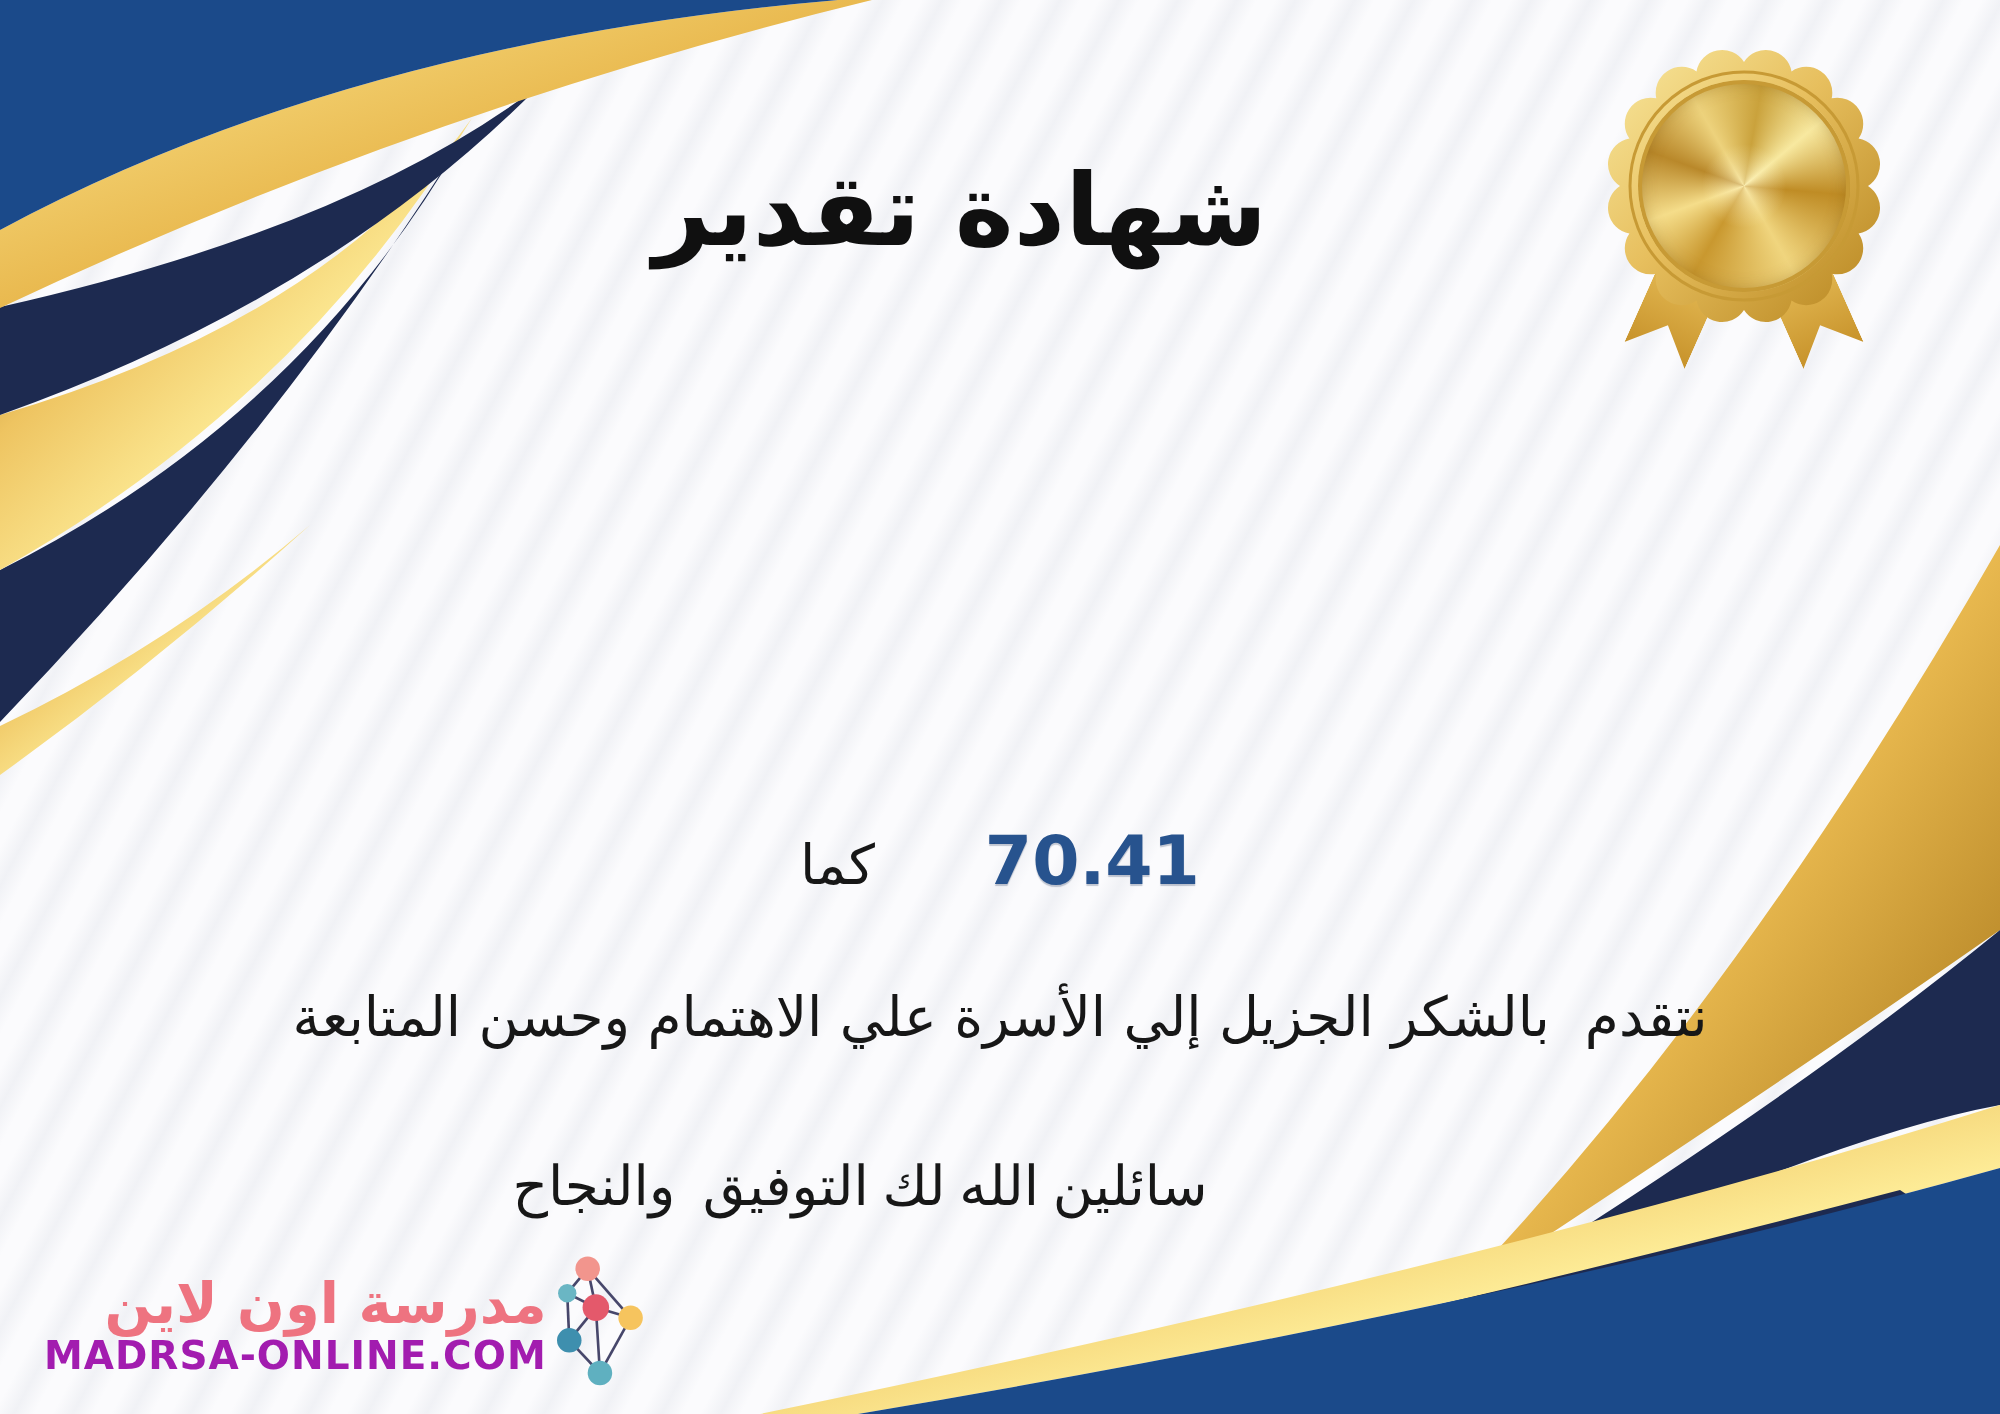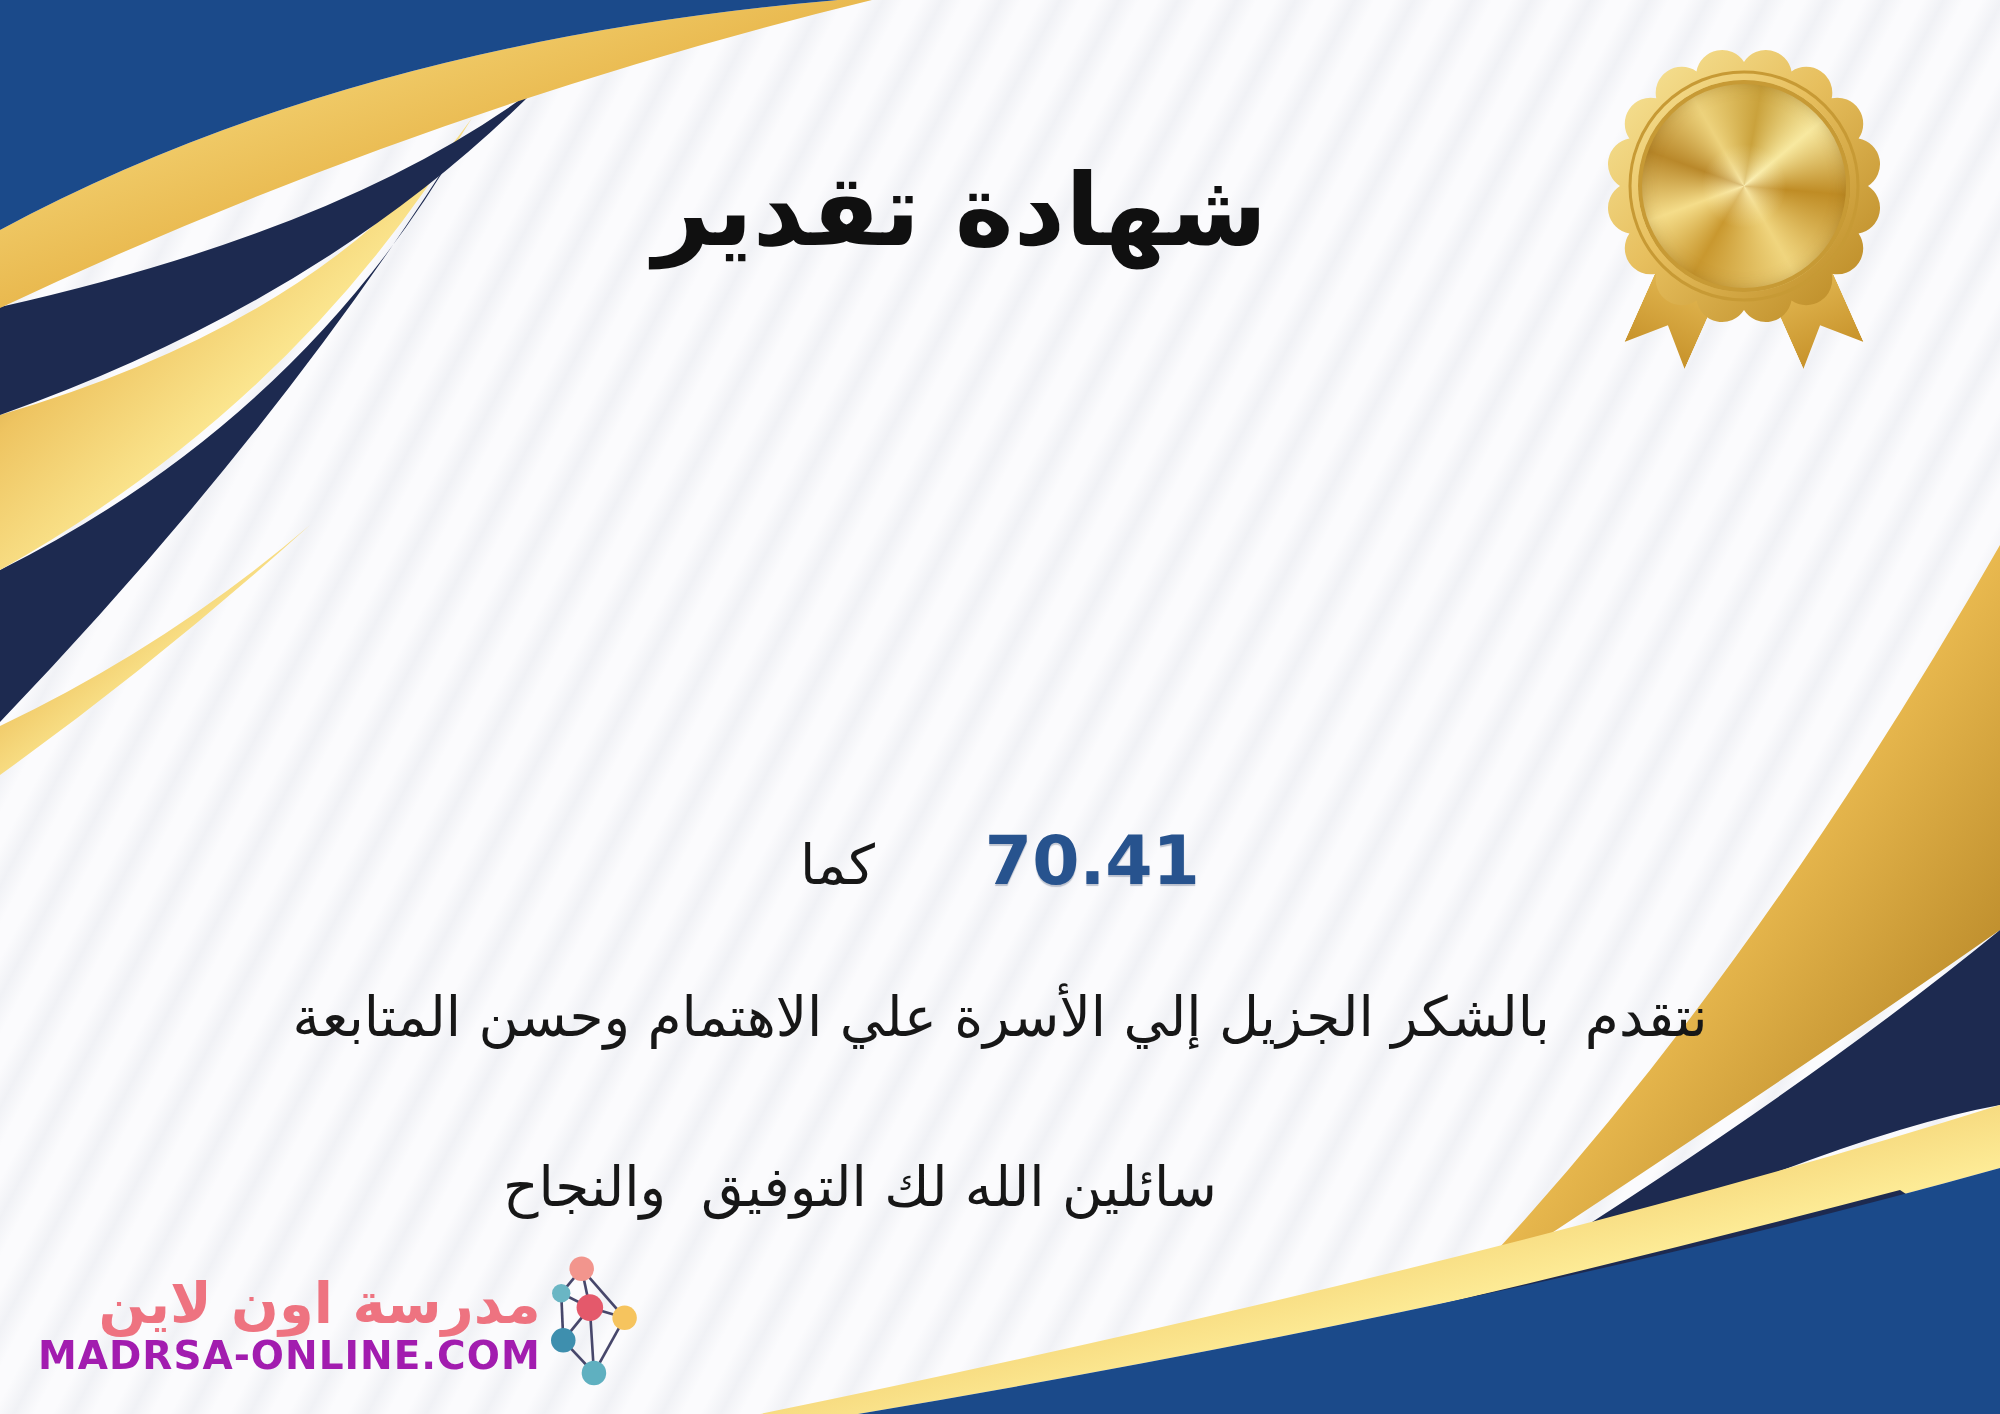--- a/index.html
+++ b/index.html
@@ -56,29 +56,29 @@
     text-shadow:0 3px 2px rgba(20,40,80,0.30);
   }
   .bodyline{
     position:absolute;left:40px;width:1920px;
     text-align:center;font-size:55px;line-height:1.25;
     color:#171717;white-space:pre-wrap;
   }
   .line1{top:722px;}
   .line2{top:818px;display:flex;justify-content:center;align-items:baseline;gap:110px;}
   .line3{top:928px;}
-  .closing{top:1098px;left:0;width:1720px;}
+  .closing{top:1098px;left:0;width:1720px;font-family:Liberation Serif, serif;}
   .score{
     font-size:68px;font-weight:bold;color:#27538e;white-space:pre-wrap;
     text-shadow:0 2px 1px rgba(20,40,80,0.25);
   }
 
   
   .logo{
-    position:absolute;left:38px;top:1248px;width:470px;height:156px;
+    position:absolute;left:44px;top:1248px;width:470px;height:156px;
     direction:ltr;display:flex;align-items:center;gap:10px;
   }
   .logo-text{flex:1;text-align:right;}
   .logo-ar{
     font-size:56px;font-weight:bold;color:#ee7380;line-height:1.1;white-space:pre-wrap;
   }
   .logo-en{
     font-size:39px;font-weight:bold;color:#a21caf;letter-spacing:1px;line-height:1.15;white-space:nowrap;
   }
   .logo-icon{width:92px;height:148px;flex:0 0 auto;}

